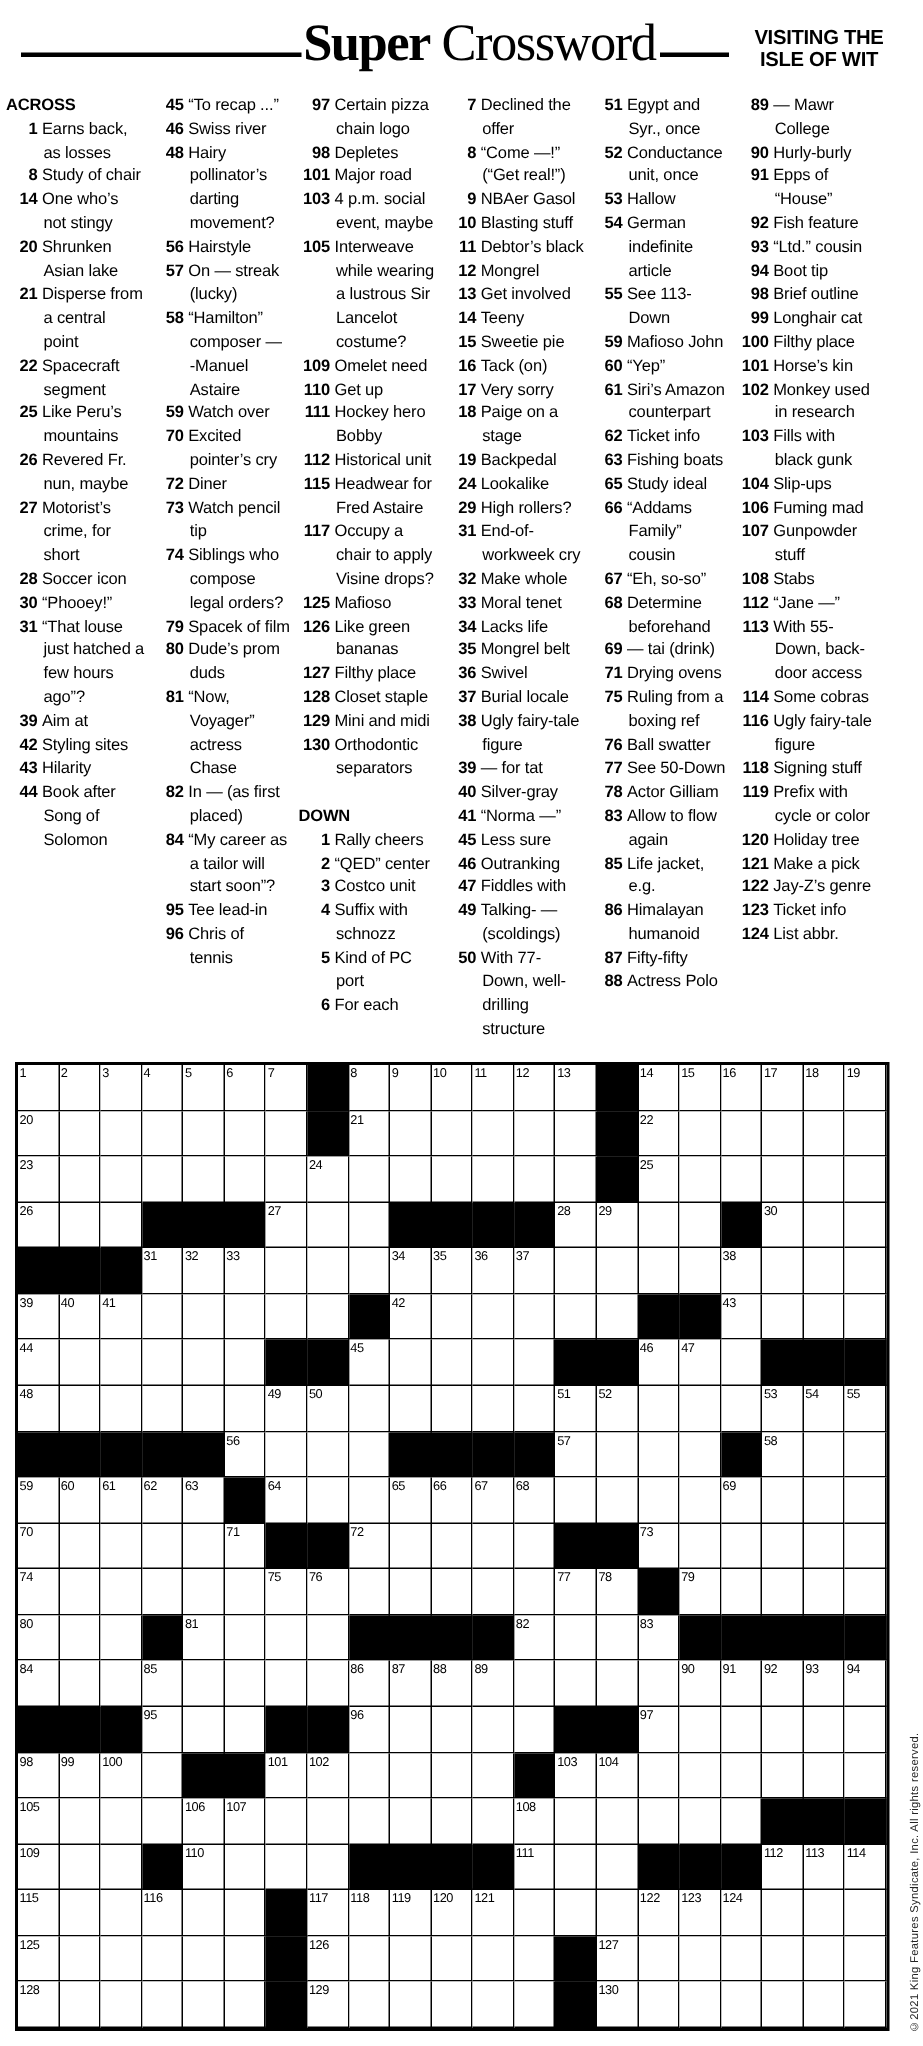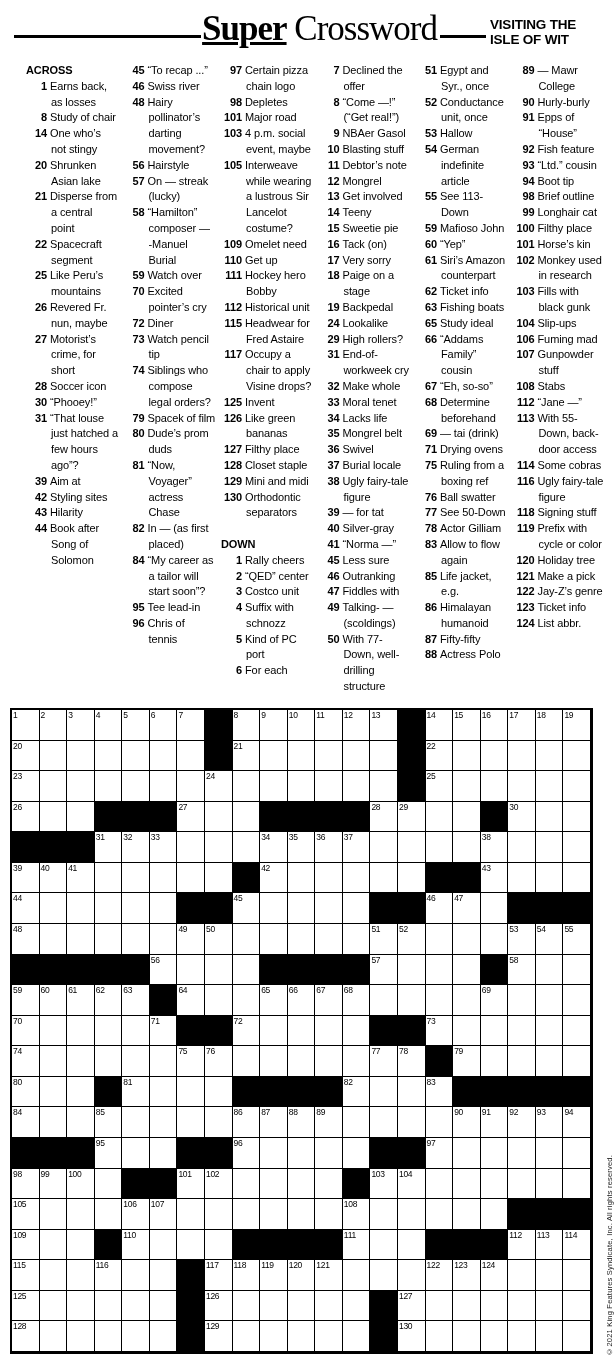--- a/index.html
+++ b/index.html
@@ -10,27 +10,27 @@
     -webkit-font-smoothing:antialiased;
   }
   
   .masthead { position:absolute; top:10px; left:14px; right:13px; display:flex; align-items:flex-end; }
   .rule-left { flex:1; border-bottom:3px solid #000; margin-bottom:9px; }
   .rule-right { width:46px; border-bottom:3px solid #000; margin-bottom:9px; }
   .mast-title {
     font-family:"Liberation Serif", serif; font-size:35px; line-height:37px;
     white-space:nowrap; padding:0 3px 0 1px; letter-spacing:-1px;
   }
-  .mast-title .t-bold { font-weight:bold;text-decoration:underline; }
+  .mast-title .t-bold { font-weight:bold; }
   .theme-title {
-    width:112px; text-align:left; font-weight:bold; font-size:13.5px;
+    width:112px; text-align:center; font-weight:bold; font-size:13.5px;
     line-height:15px; padding-left:4px; letter-spacing:-0.2px;
   }
   
-  .clues { position:absolute; top:63px; left:26px; width:580px; display:flex; gap:5px; }
+  .clues { position:absolute; top:63px; left:4px; width:580px; display:flex; gap:5px; }
   .clue-col { flex:1; min-width:0; font-size:11px; line-height:15.8px; letter-spacing:-0.1px; }
   .clue-header { font-weight:bold; }
   .clue { padding-left:25px; text-indent:-25px; }
   .clue .num { display:inline-block; width:21px; text-align:right; font-weight:bold; text-indent:0; margin-right:3px; }
   .clue-spacer { height:15.8px; }
   
   .grid {
     position:absolute; left:10px; top:708px; width:583px; height:646px;
     display:grid; grid-template-columns:repeat(21,1fr); grid-template-rows:repeat(21,1fr);
     border:2px solid #000; box-sizing:border-box; background:#fff;
@@ -79,21 +79,21 @@
         <div class="clue"><span class="num">42</span><span>Styling sites</span></div>
         <div class="clue"><span class="num">43</span><span>Hilarity</span></div>
         <div class="clue"><span class="num">44</span><span>Book after Song of Solomon</span></div>
       </div>
       <div class="clue-col">
         <div class="clue"><span class="num">45</span><span>“To recap ...”</span></div>
         <div class="clue"><span class="num">46</span><span>Swiss river</span></div>
         <div class="clue"><span class="num">48</span><span>Hairy pollinator’s darting movement?</span></div>
         <div class="clue"><span class="num">56</span><span>Hairstyle</span></div>
         <div class="clue"><span class="num">57</span><span>On — streak (lucky)</span></div>
-        <div class="clue"><span class="num">58</span><span>“Hamilton” composer — -Manuel Burial</span></div>
+        <div class="clue"><span class="num">58</span><span>“Hamilton” composer — -Manuel Astaire</span></div>
         <div class="clue"><span class="num">59</span><span>Watch over</span></div>
         <div class="clue"><span class="num">70</span><span>Excited pointer’s cry</span></div>
         <div class="clue"><span class="num">72</span><span>Diner</span></div>
         <div class="clue"><span class="num">73</span><span>Watch pencil tip</span></div>
         <div class="clue"><span class="num">74</span><span>Siblings who compose legal orders?</span></div>
         <div class="clue"><span class="num">79</span><span>Spacek of film</span></div>
         <div class="clue"><span class="num">80</span><span>Dude’s prom duds</span></div>
         <div class="clue"><span class="num">81</span><span>“Now, Voyager” actress Chase</span></div>
         <div class="clue"><span class="num">82</span><span>In — (as first placed)</span></div>
         <div class="clue"><span class="num">84</span><span>“My career as a tailor will start soon”?</span></div>
@@ -105,41 +105,41 @@
         <div class="clue"><span class="num">98</span><span>Depletes</span></div>
         <div class="clue"><span class="num">101</span><span>Major road</span></div>
         <div class="clue"><span class="num">103</span><span>4 p.m. social event, maybe</span></div>
         <div class="clue"><span class="num">105</span><span>Interweave while wearing a lustrous Sir Lancelot costume?</span></div>
         <div class="clue"><span class="num">109</span><span>Omelet need</span></div>
         <div class="clue"><span class="num">110</span><span>Get up</span></div>
         <div class="clue"><span class="num">111</span><span>Hockey hero Bobby</span></div>
         <div class="clue"><span class="num">112</span><span>Historical unit</span></div>
         <div class="clue"><span class="num">115</span><span>Headwear for Fred Astaire</span></div>
         <div class="clue"><span class="num">117</span><span>Occupy a chair to apply Visine drops?</span></div>
-        <div class="clue"><span class="num">125</span><span>Invent</span></div>
+        <div class="clue"><span class="num">125</span><span>Mafioso</span></div>
         <div class="clue"><span class="num">126</span><span>Like green bananas</span></div>
         <div class="clue"><span class="num">127</span><span>Filthy place</span></div>
         <div class="clue"><span class="num">128</span><span>Closet staple</span></div>
         <div class="clue"><span class="num">129</span><span>Mini and midi</span></div>
         <div class="clue"><span class="num">130</span><span>Orthodontic separators</span></div>
         <div class="clue-spacer"></div>
         <div class="clue-header">DOWN</div>
         <div class="clue"><span class="num">1</span><span>Rally cheers</span></div>
         <div class="clue"><span class="num">2</span><span>“QED” center</span></div>
         <div class="clue"><span class="num">3</span><span>Costco unit</span></div>
         <div class="clue"><span class="num">4</span><span>Suffix with schnozz</span></div>
         <div class="clue"><span class="num">5</span><span>Kind of PC port</span></div>
         <div class="clue"><span class="num">6</span><span>For each</span></div>
       </div>
       <div class="clue-col">
         <div class="clue"><span class="num">7</span><span>Declined the offer</span></div>
         <div class="clue"><span class="num">8</span><span>“Come —!” (“Get real!”)</span></div>
         <div class="clue"><span class="num">9</span><span>NBAer Gasol</span></div>
         <div class="clue"><span class="num">10</span><span>Blasting stuff</span></div>
-        <div class="clue"><span class="num">11</span><span>Debtor’s note</span></div>
+        <div class="clue"><span class="num">11</span><span>Debtor’s black</span></div>
         <div class="clue"><span class="num">12</span><span>Mongrel</span></div>
         <div class="clue"><span class="num">13</span><span>Get involved</span></div>
         <div class="clue"><span class="num">14</span><span>Teeny</span></div>
         <div class="clue"><span class="num">15</span><span>Sweetie pie</span></div>
         <div class="clue"><span class="num">16</span><span>Tack (on)</span></div>
         <div class="clue"><span class="num">17</span><span>Very sorry</span></div>
         <div class="clue"><span class="num">18</span><span>Paige on a stage</span></div>
         <div class="clue"><span class="num">19</span><span>Backpedal</span></div>
         <div class="clue"><span class="num">24</span><span>Lookalike</span></div>
         <div class="clue"><span class="num">29</span><span>High rollers?</span></div>

